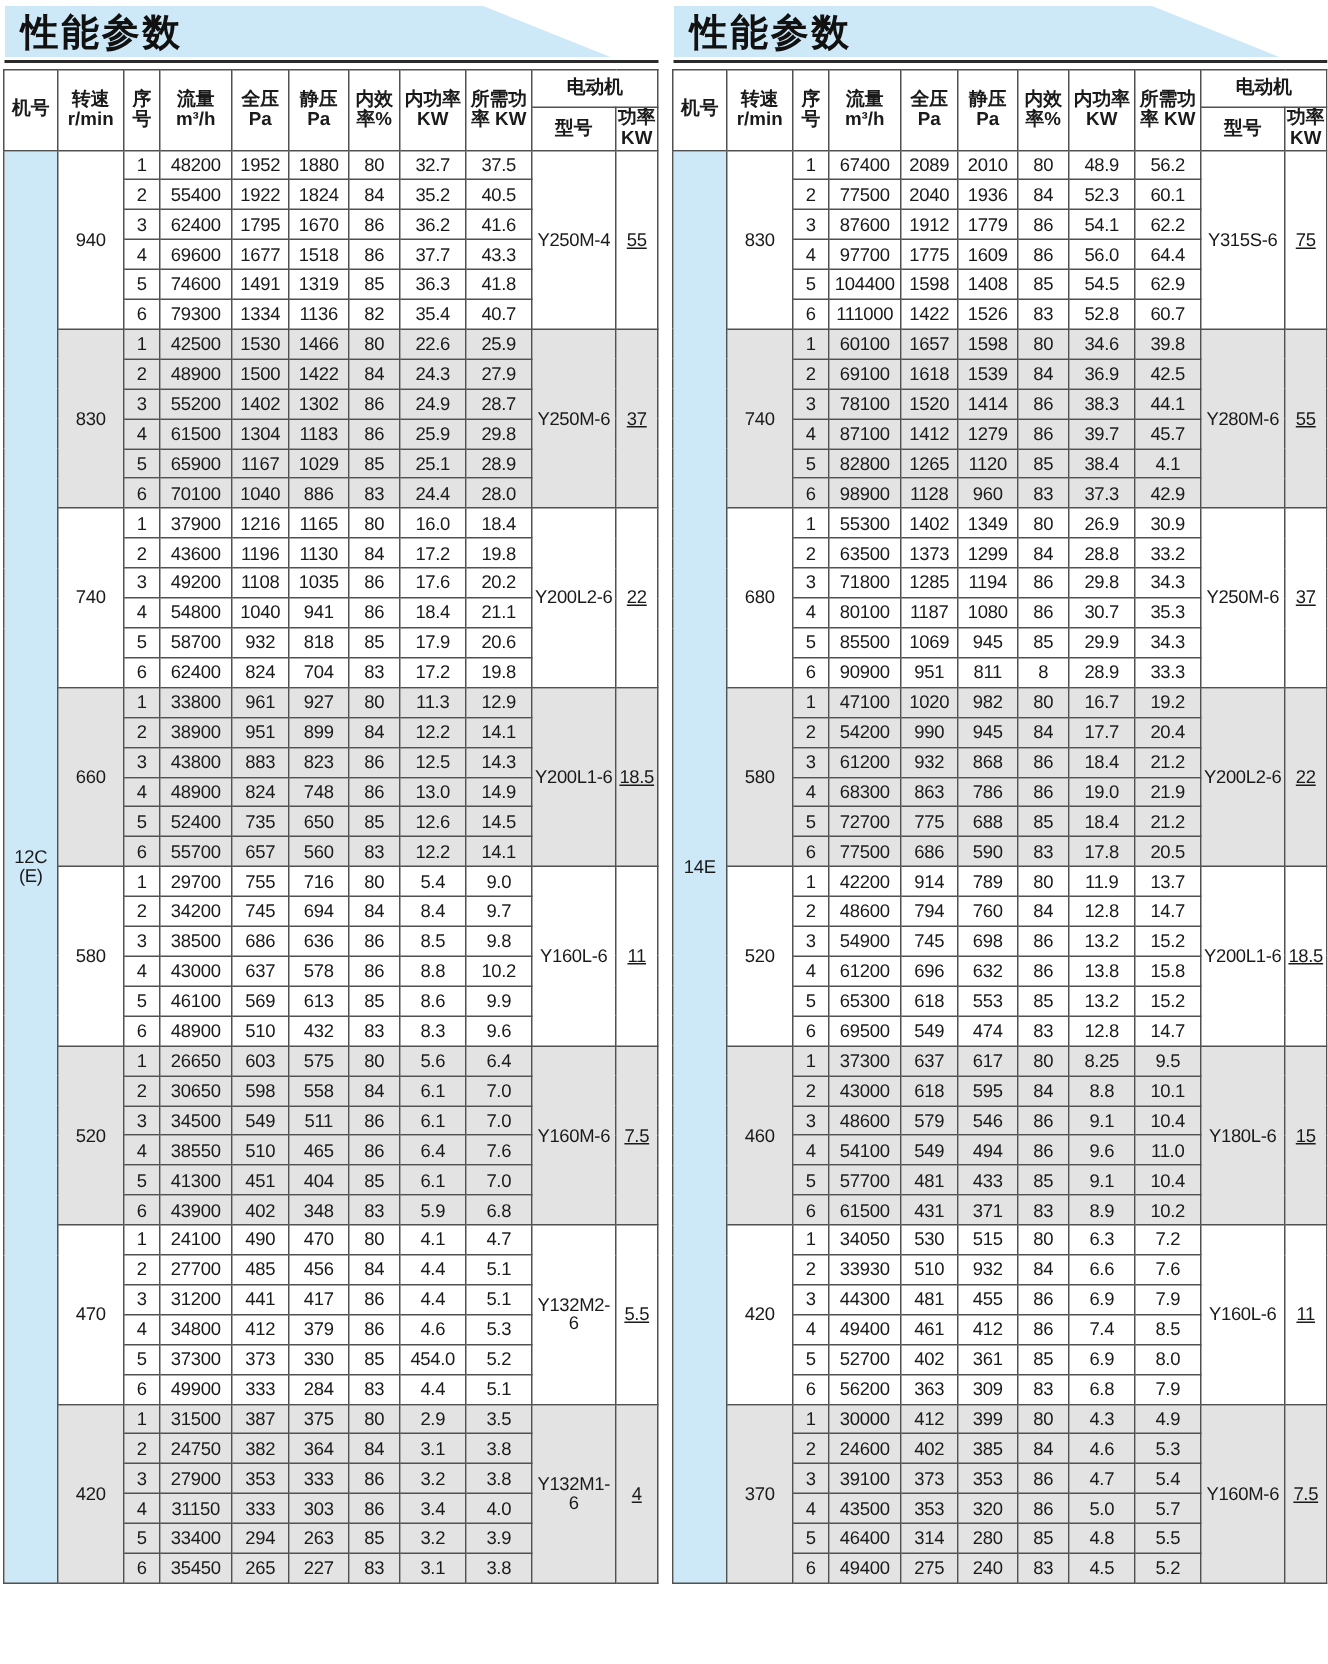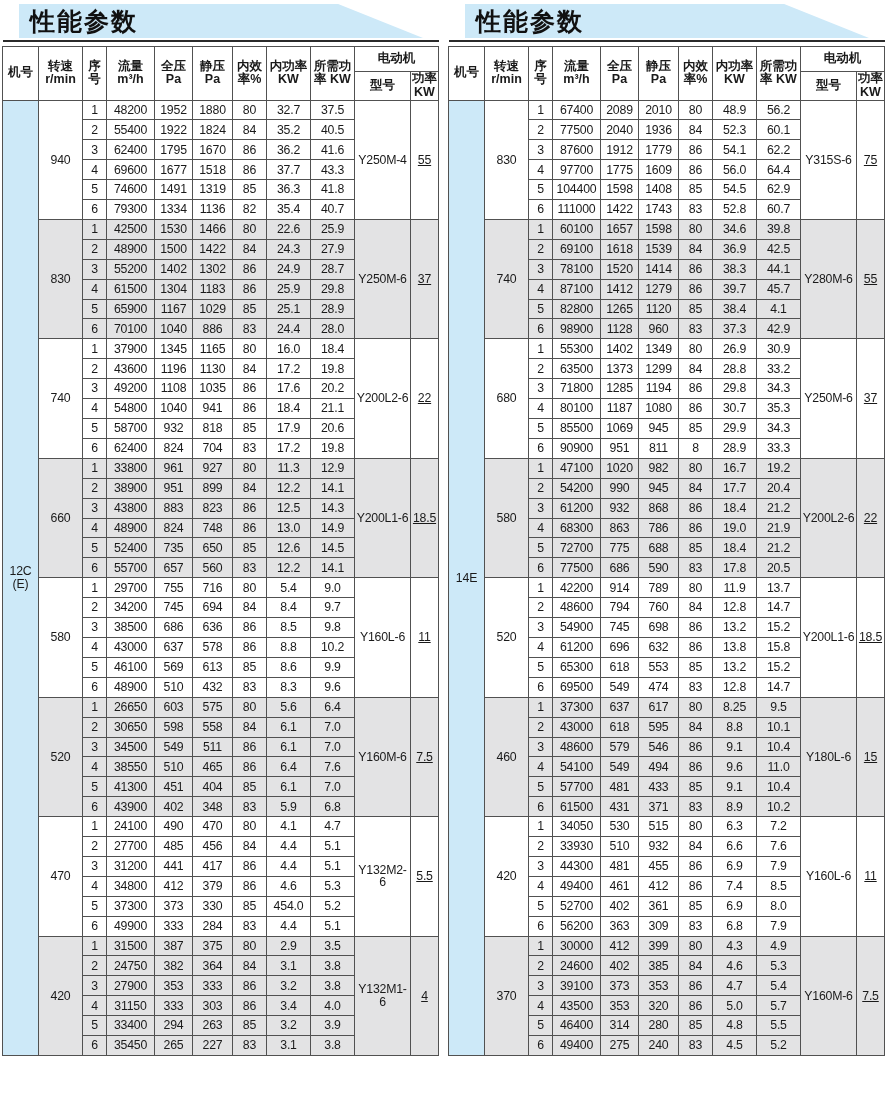--- a/index.html
+++ b/index.html
@@ -10,21 +10,21 @@
     overflow:hidden;
   }
   .page { display:flex; gap:9px; padding:0 2px; }
   .col { width:437px; }
 
   .title-block { position:relative; height:46px; }
   .title-bg {
     position:absolute; left:1px; top:4px; width:404px; height:34px;
     background:#cde9f8;
     clip-path:polygon(0 0, 79% 0, 100% 100%, 0 100%);
-    display:flex; align-items:center;margin-left:16px;
+    display:flex; align-items:center;
   }
   .title-text {
     margin:0; font-size:25px; font-weight:bold; padding-left:11px;
     letter-spacing:2px; color:#111;
   }
   .title-rule { position:absolute; left:1px; right:0; top:40px; height:2px; background:#2b2b2b; }
 
   table.perf {
     border-collapse:collapse; table-layout:fixed; width:436px;
     border:1.5px solid #3d3d3d;
@@ -238,21 +238,21 @@
             <td>1040</td>
             <td>886</td>
             <td>83</td>
             <td>24.4</td>
             <td>28.0</td>
           </tr>
           <tr>
             <td class="speed-cell" rowspan="6">740</td>
             <td>1</td>
             <td>37900</td>
-            <td>1345</td>
+            <td>1216</td>
             <td>1165</td>
             <td>80</td>
             <td>16.0</td>
             <td>18.4</td>
             <td class="motor-model-cell" rowspan="6">Y200L2-6</td>
             <td class="motor-power-cell" rowspan="6">22</td>
           </tr>
           <tr>
             <td>2</td>
             <td>43600</td>
@@ -707,21 +707,21 @@
             <td>1598</td>
             <td>1408</td>
             <td>85</td>
             <td>54.5</td>
             <td>62.9</td>
           </tr>
           <tr>
             <td>6</td>
             <td>111000</td>
             <td>1422</td>
-            <td>1743</td>
+            <td>1526</td>
             <td>83</td>
             <td>52.8</td>
             <td>60.7</td>
           </tr>
           <tr class="shade">
             <td class="speed-cell" rowspan="6">740</td>
             <td>1</td>
             <td>60100</td>
             <td>1657</td>
             <td>1598</td>

